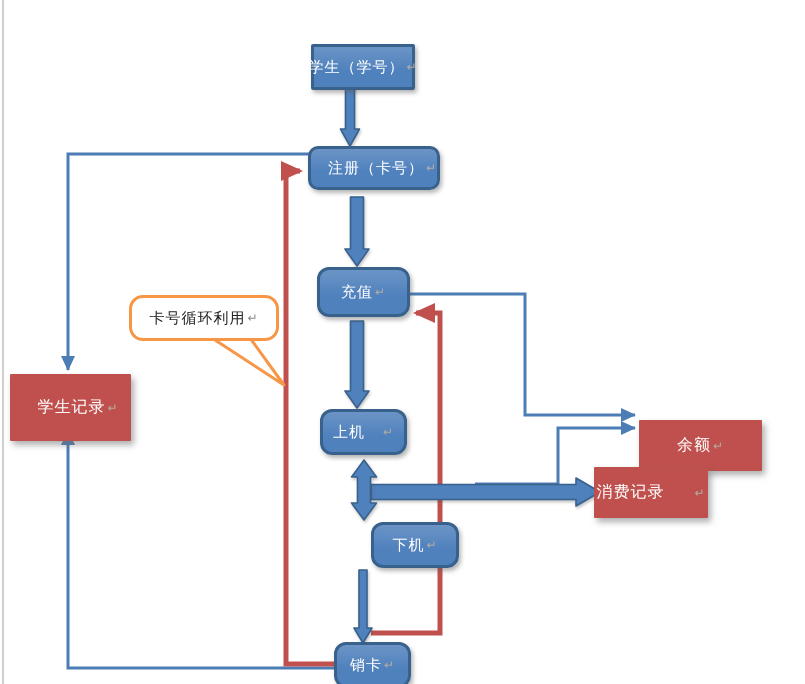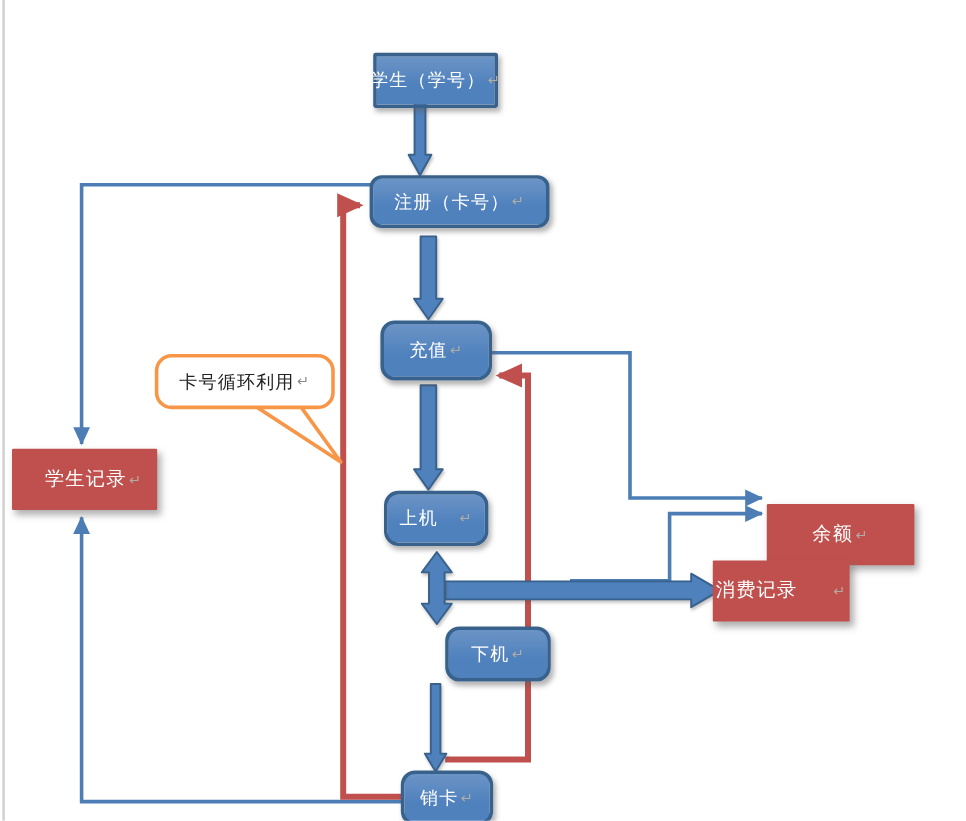--- a/index.html
+++ b/index.html
@@ -74,21 +74,21 @@
 
   <svg id="callout-tail" width="92" height="54" viewBox="0 0 92 54">
     <polygon points="12,2 84,49 50,2" fill="#ffffff" stroke="#F79646" stroke-width="3" stroke-linejoin="round"></polygon>
   </svg>
 
   <div class="node blue sharp" style="left:311px;top:8px;width:104px;height:46px;margin-top:36px;">
     <span>学生（学号）</span>
     <span class="ret">↵</span>
   </div>
 
-  <div class="node blue" style="left:308px;top:146px;width:150px;height:44px;border-radius:10px;">
+  <div class="node blue" style="left:308px;top:146px;width:132px;height:44px;border-radius:10px;justify-content:flex-end;">
     <span>注册（卡号）</span>
     <span class="ret">↵</span>
   </div>
 
   <div class="node blue" style="left:317px;top:267px;width:93px;height:50px;">
     <span>充值</span>
     <span class="ret">↵</span>
   </div>
 
   <div class="node blue" style="left:320px;top:409px;width:87px;height:46px;gap:16px;">
@@ -99,21 +99,21 @@
   <div class="node blue" style="left:324px;top:522px;width:88px;height:46px;margin-left:47px;">
     <span>下机</span>
     <span class="ret">↵</span>
   </div>
 
   <div class="node blue" style="left:334px;top:642px;width:77px;height:46px;">
     <span>销卡</span>
     <span class="ret">↵</span>
   </div>
 
-  <div class="node redbox" style="left:10px;top:374px;width:121px;height:51px;padding-left:15px;">
+  <div class="node redbox" style="left:10px;top:374px;width:121px;height:67px;padding-left:15px;">
     <span>学生记录</span>
     <span class="ret">↵</span>
   </div>
 
   <div class="node redbox" style="left:639px;top:392px;width:123px;height:51px;margin-top:28px;">
     <span>余额</span>
     <span class="ret">↵</span>
   </div>
 
   <div class="node redbox" style="left:594px;top:467px;width:114px;height:51px;gap:28px;">

